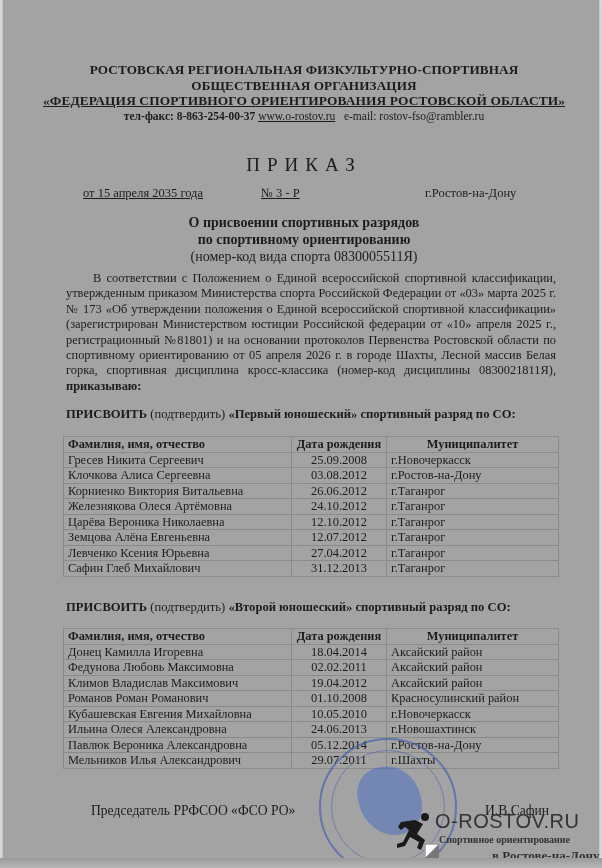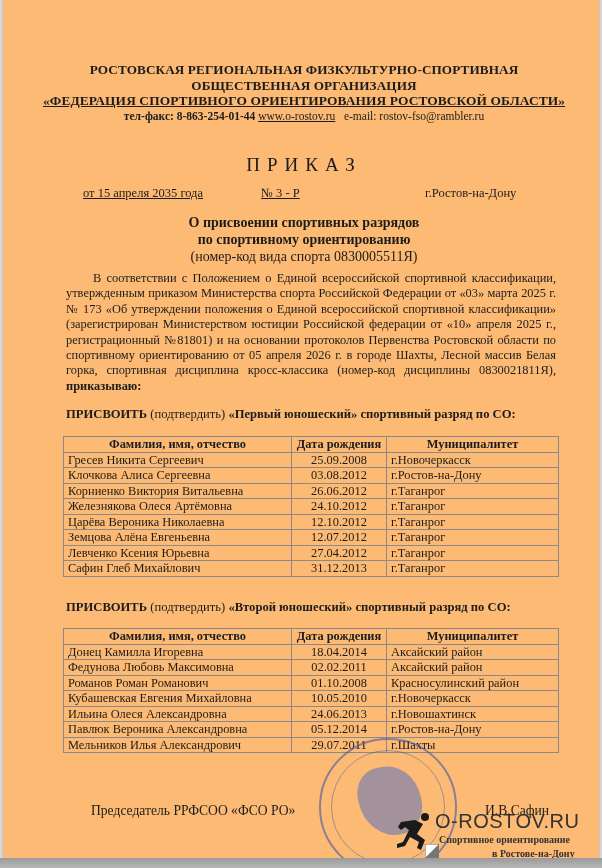--- a/index.html
+++ b/index.html
@@ -5,21 +5,21 @@
   html, body { margin: 0; padding: 0; }
   body {
     width: 602px; height: 868px; overflow: hidden;
     background: #d9d9d9;
     font-family: "Liberation Serif", "DejaVu Serif", serif;
     color: #1c1c1c;
     position: relative;
   }
   .page {
     position: absolute; left: 3px; top: 0; width: 596px; height: 858px;
-    background: #fdba74;
+    background: #a3a3a3;
     box-shadow: 0 0 2px rgba(0,0,0,0.25);
   }
   .bottom-strip {
     position: absolute; left: 0; top: 858px; width: 602px; height: 10px;
     background: linear-gradient(#9a9a9a, #b8b8b8);
   }
   .abs { position: absolute; }
   .org-line { font-weight: bold; font-size: 13.2px; left: 0; width: 602px; text-align: center; letter-spacing: 0.1px; }
   .org1 { top: 62px; }
   .org2 { top: 78px; }
@@ -45,21 +45,21 @@
   .sh2 { top: 600px; }
   table.grid {
     position: absolute; left: 60px; width: 496px;
     border-collapse: collapse; font-size: 12.4px;
   }
   table.grid td, table.grid th {
     border: 1px solid #8a8a8a; padding: 0 4px; height: 14.5px; line-height: 14px;
     white-space: nowrap;
   }
   table.grid th { font-weight: bold; }
-  table.grid th.c-name { text-align: center; }
+  table.grid th.c-name { text-align: left; }
   table.grid th.c-date, table.grid td.c-date { text-align: center; margin-left: 16px; }
   table.grid th.c-muni { text-align: center; }
   table.grid td.c-muni { text-align: left; }
   .c-name { width: 219px; }
   .c-date { width: 86px; }
   .t1 { top: 436px; }
   .t2 { top: 628px; }
   .sign-role { top: 803px; left: 88px; font-size: 13.6px; }
   .sign-name { top: 803px; left: 482px; font-size: 13.6px; }
   .stamp {
@@ -72,35 +72,35 @@
     border-radius: 50%; border: 1px solid rgba(50,80,170,0.5);
   }
   .stamp-map {
     position: absolute; left: 38px; top: 26px; width: 62px; height: 70px;
     background: rgba(60,100,200,0.55); border-radius: 40% 55% 45% 60%;
     transform: rotate(-12deg);
   }
   .watermark-logo { left: 392px; top: 808px; width: 210px; height: 56px; }
   .wm-site { position: absolute; left: 40px; top: 2px; font-family: "Liberation Sans", "DejaVu Sans", sans-serif; font-size: 20px; color: #333; letter-spacing: 0.5px; }
   .wm-sub1 { position: absolute; left: 44px; top: 26px; font-size: 10px; font-weight: bold; color: #333; }
-  .wm-sub2 { position: absolute; left: 97px; top: 40px; font-size: 10px; font-weight: bold; color: #333; }
+  .wm-sub2 { position: absolute; left: 97px; top: 40px; font-size: 13px; font-weight: bold; color: #333; }
   .wm-runner { position: absolute; left: 0; top: 4px; width: 38px; height: 40px; }
   .wm-flag { position: absolute; left: 30px; top: 36px; width: 14px; height: 14px; }
 </style>
 </head>
 <body>
 
 <div class="page">
 
   <div class="abs org-line org1">РОСТОВСКАЯ РЕГИОНАЛЬНАЯ ФИЗКУЛЬТУРНО-СПОРТИВНАЯ</div>
   <div class="abs org-line org2">ОБЩЕСТВЕННАЯ ОРГАНИЗАЦИЯ</div>
   <div class="abs org-line org3">«ФЕДЕРАЦИЯ СПОРТИВНОГО ОРИЕНТИРОВАНИЯ РОСТОВСКОЙ ОБЛАСТИ»</div>
 
   <div class="abs contacts">
-    <span class="bold">тел-факс: 8-863-254-01-44</span>
+    <span class="bold">тел-факс: 8-863-254-00-37</span>
     <a>www.o-rostov.ru</a>
     &nbsp;
     <span>e-mail: rostov-fso@rambler.ru</span>
   </div>
 
   <div class="abs order-title">ПРИКАЗ</div>
 
   <div class="abs meta-date">от 15 апреля 2035 года</div>
   <div class="abs meta-number">№ 3 - Р</div>
   <div class="abs meta-city">г.Ростов-на-Дону</div>
@@ -186,20 +186,25 @@
     </thead>
     <tbody>
       <tr>
           <td class="c-name">Донец Камилла Игоревна</td>
           <td class="c-date">18.04.2014</td>
           <td class="c-muni">Аксайский район</td>
         </tr>
       <tr>
           <td class="c-name">Федунова Любовь Максимовна</td>
           <td class="c-date">02.02.2011</td>
+          <td class="c-muni">Аксайский район</td>
+        </tr>
+      <tr>
+          <td class="c-name">Климов Владислав Максимович</td>
+          <td class="c-date">19.04.2012</td>
           <td class="c-muni">Аксайский район</td>
         </tr>
       <tr>
           <td class="c-name">Романов Роман Романович</td>
           <td class="c-date">01.10.2008</td>
           <td class="c-muni">Красносулинский район</td>
         </tr>
       <tr>
           <td class="c-name">Кубашевская Евгения Михайловна</td>
           <td class="c-date">10.05.2010</td>

